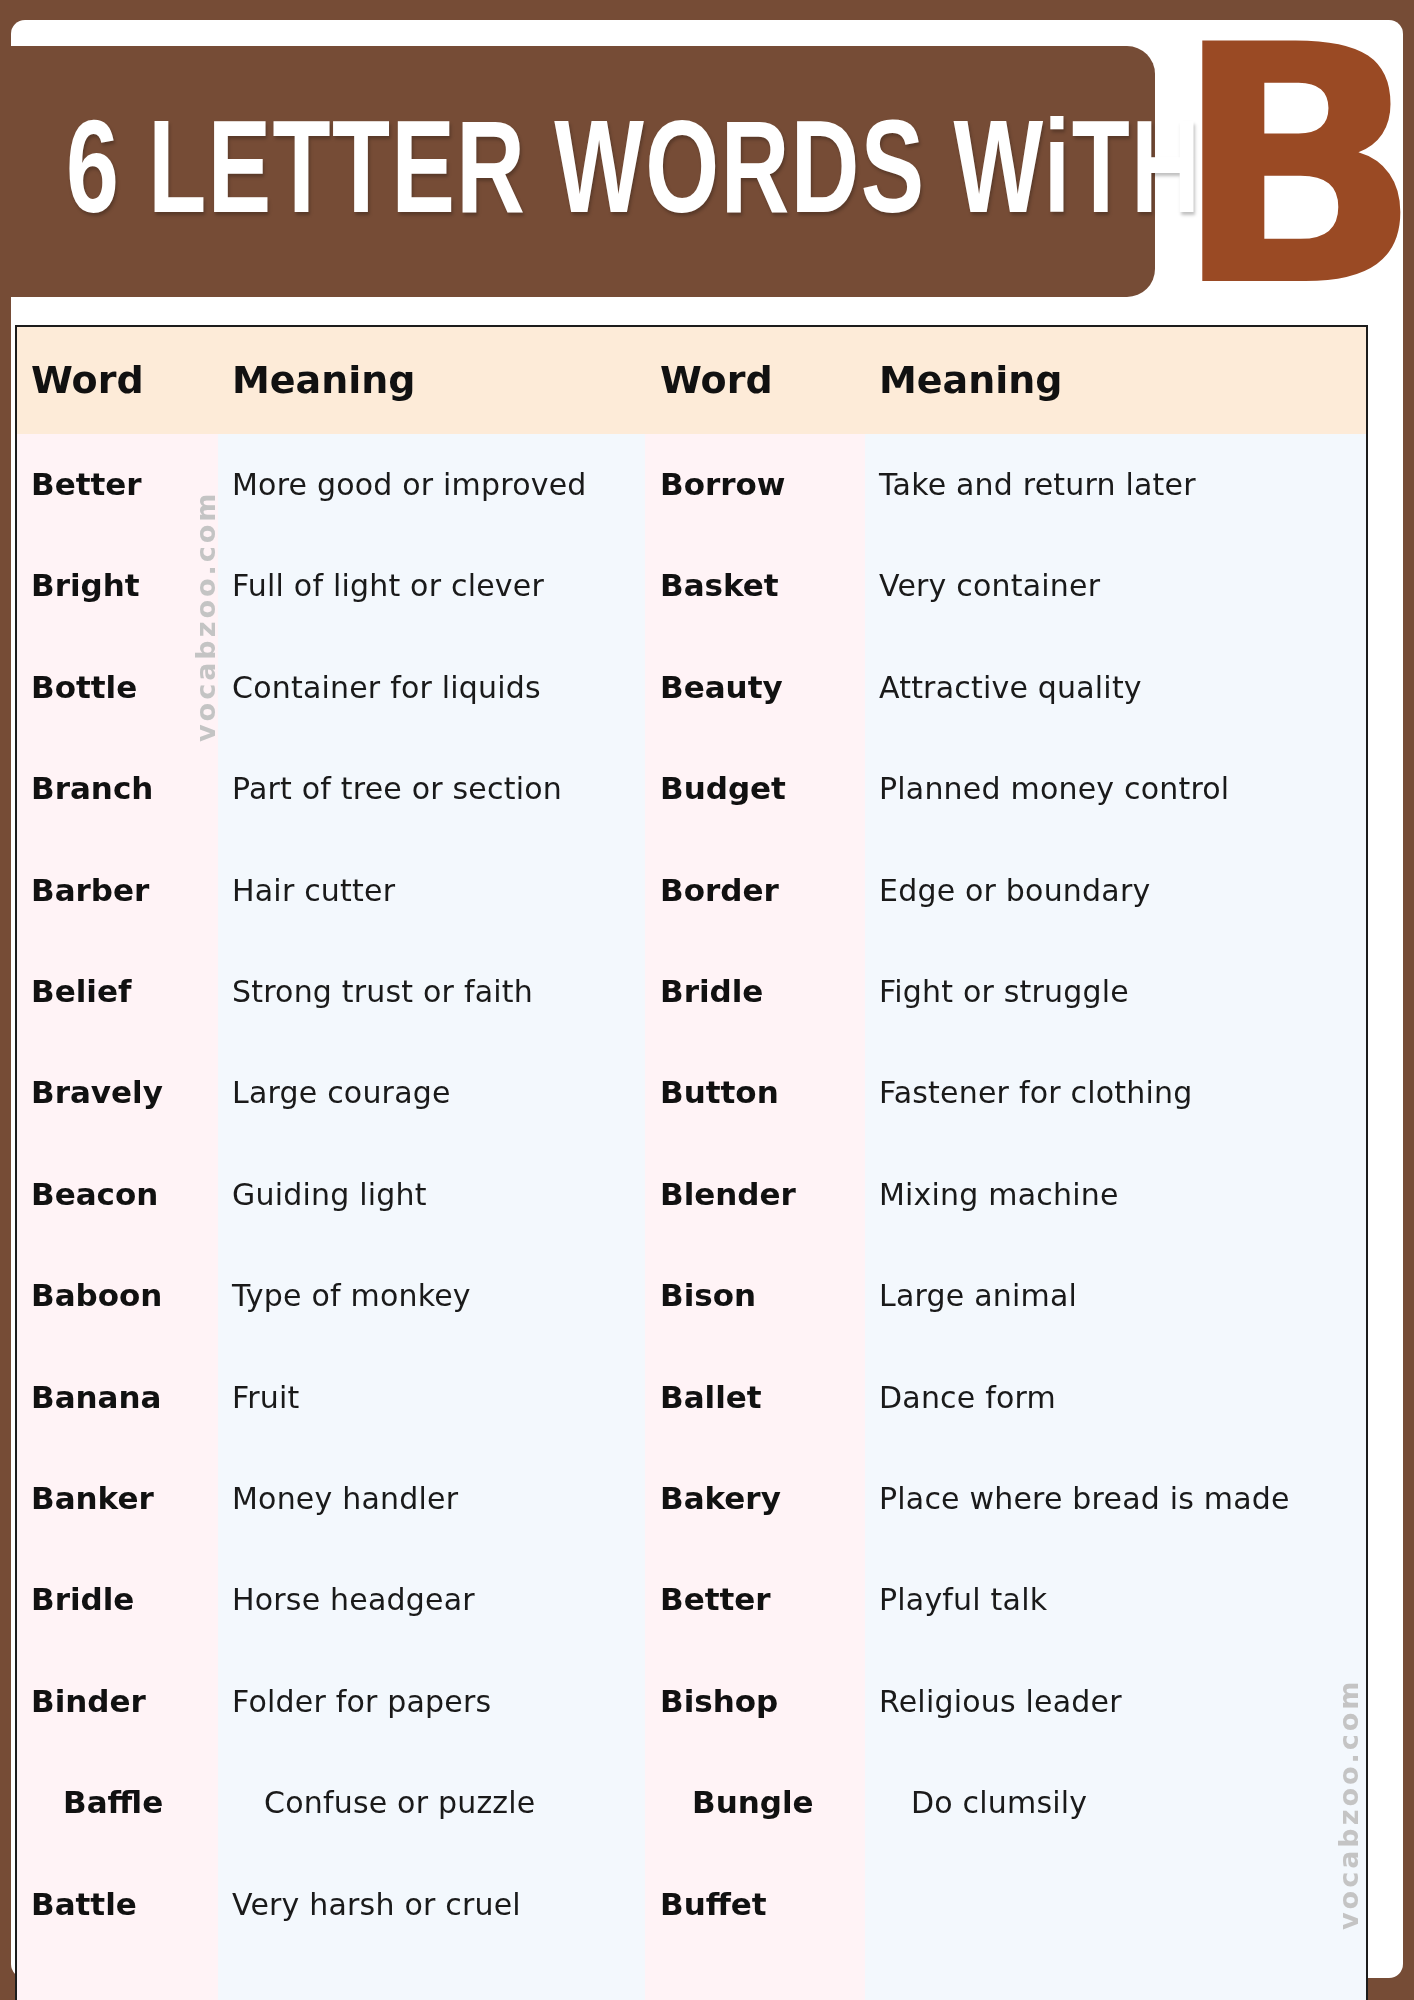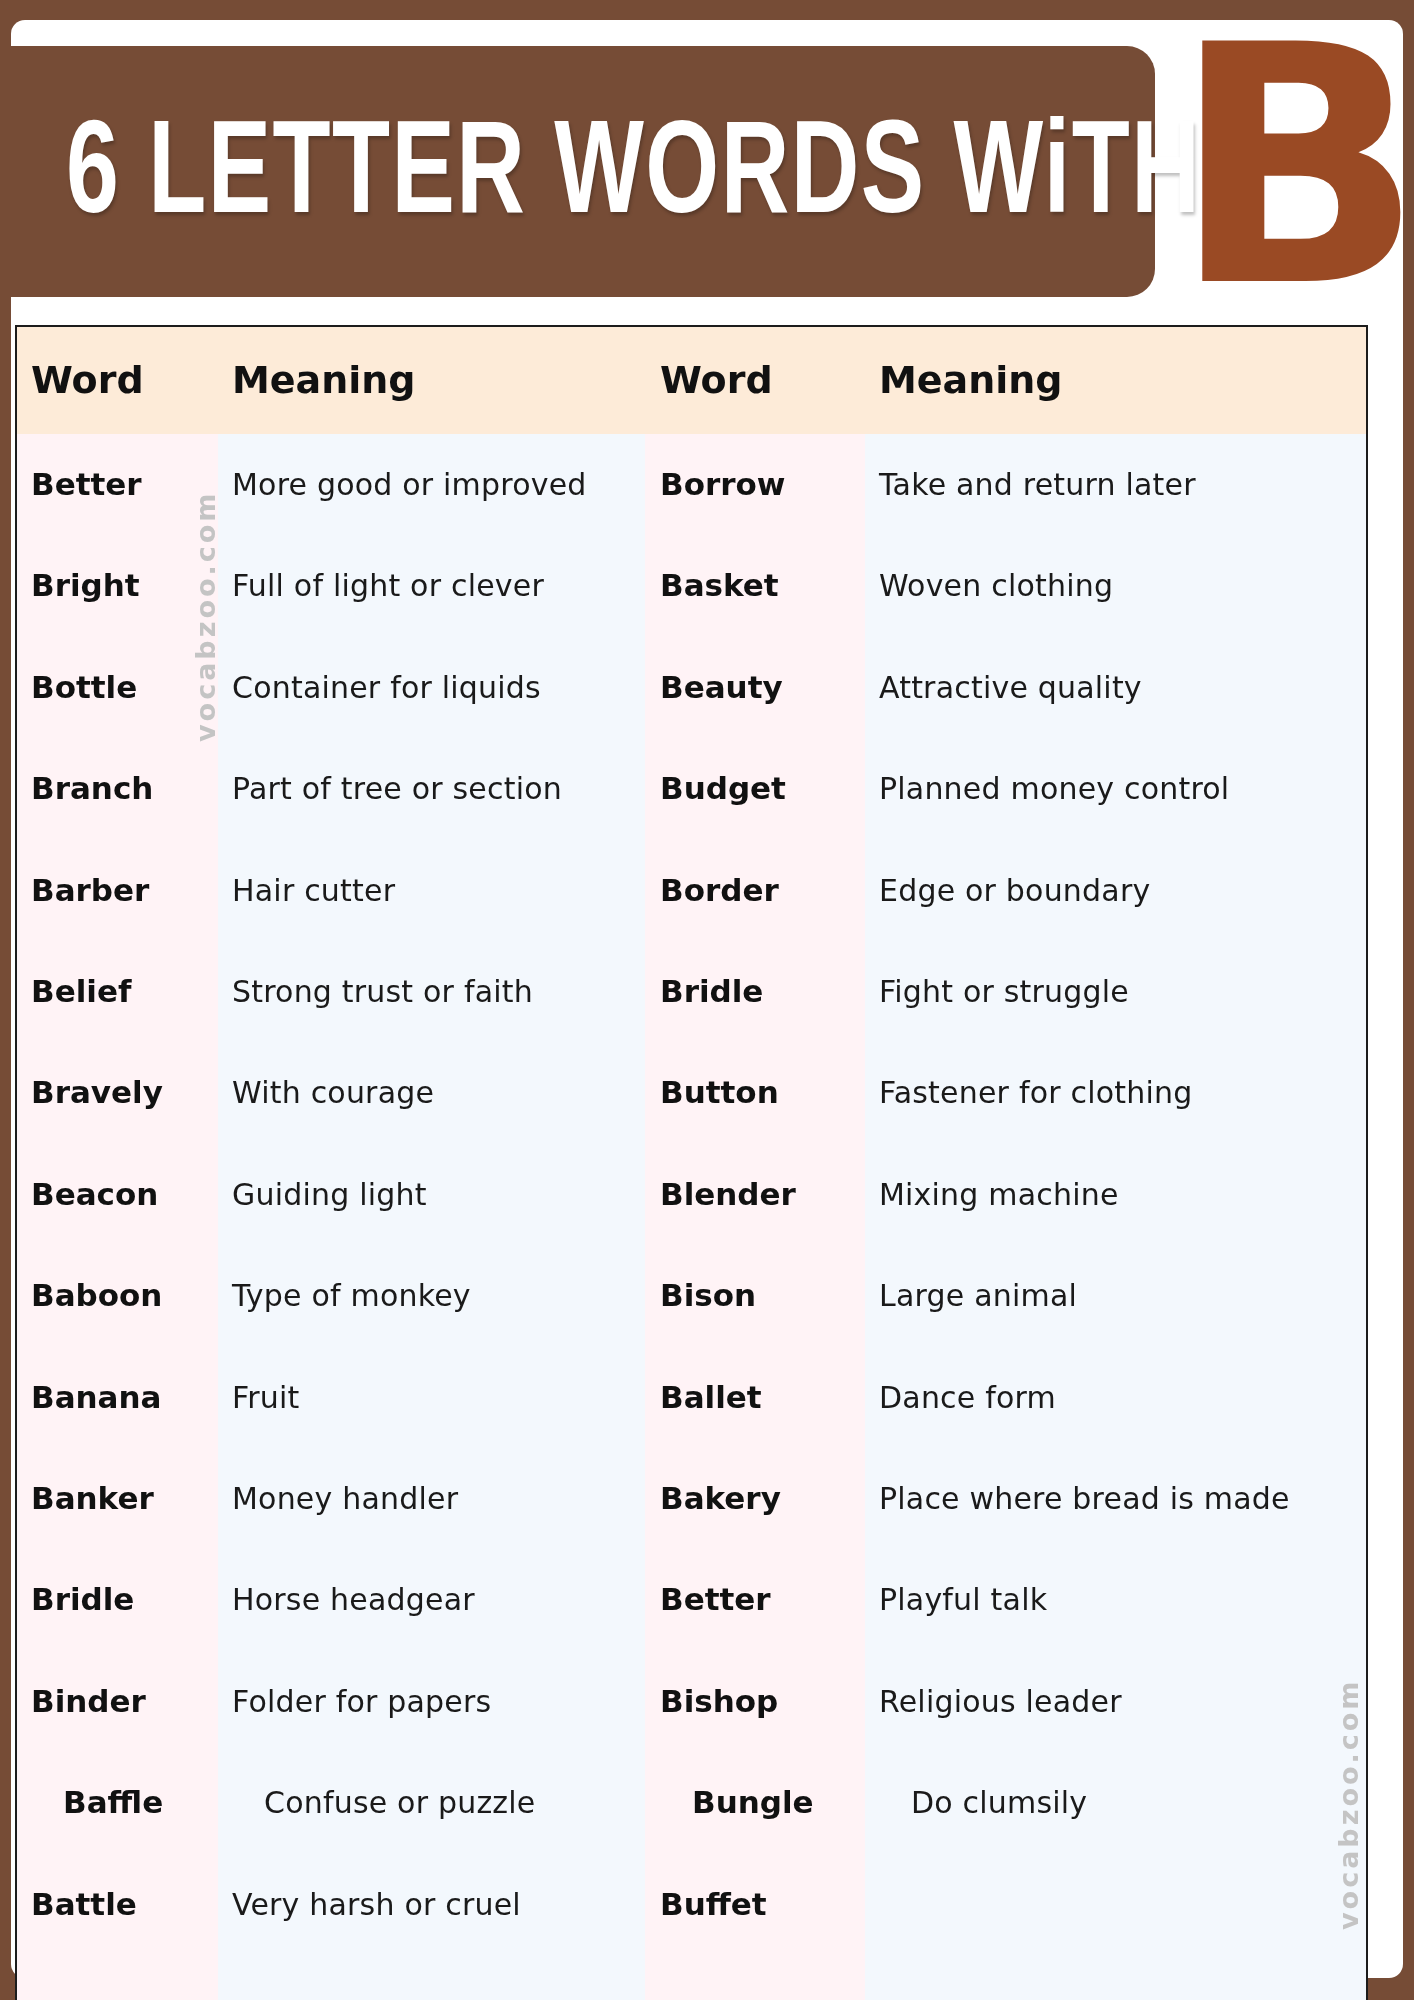--- a/index.html
+++ b/index.html
@@ -43,21 +43,21 @@
       <div class="row" style="top: 107px;">
         <div class="cell word" style="left: 14px;">Better</div>
         <div class="cell meaning" style="left: 215px;">More good or improved</div>
         <div class="cell word" style="left: 643px;">Borrow</div>
         <div class="cell meaning" style="left: 862px;">Take and return later</div>
       </div>
       <div class="row" style="top: 208.4px;">
         <div class="cell word" style="left: 14px;">Bright</div>
         <div class="cell meaning" style="left: 215px;">Full of light or clever</div>
         <div class="cell word" style="left: 643px;">Basket</div>
-        <div class="cell meaning" style="left: 862px;">Woven clothing</div>
+        <div class="cell meaning" style="left: 862px;">Very container</div>
       </div>
       <div class="row" style="top: 309.8px;">
         <div class="cell word" style="left: 14px;">Bottle</div>
         <div class="cell meaning" style="left: 215px;">Container for liquids</div>
         <div class="cell word" style="left: 643px;">Beauty</div>
         <div class="cell meaning" style="left: 862px;">Attractive quality</div>
       </div>
       <div class="row" style="top: 411.2px;">
         <div class="cell word" style="left: 14px;">Branch</div>
         <div class="cell meaning" style="left: 215px;">Part of tree or section</div>
@@ -71,21 +71,21 @@
         <div class="cell meaning" style="left: 862px;">Edge or boundary</div>
       </div>
       <div class="row" style="top: 614px;">
         <div class="cell word" style="left: 14px;">Belief</div>
         <div class="cell meaning" style="left: 215px;">Strong trust or faith</div>
         <div class="cell word" style="left: 643px;">Bridle</div>
         <div class="cell meaning" style="left: 862px;">Fight or struggle</div>
       </div>
       <div class="row" style="top: 715.4px;">
         <div class="cell word" style="left: 14px;">Bravely</div>
-        <div class="cell meaning" style="left: 215px;">With courage</div>
+        <div class="cell meaning" style="left: 215px;">Large courage</div>
         <div class="cell word" style="left: 643px;">Button</div>
         <div class="cell meaning" style="left: 862px;">Fastener for clothing</div>
       </div>
       <div class="row" style="top: 816.8px;">
         <div class="cell word" style="left: 14px;">Beacon</div>
         <div class="cell meaning" style="left: 215px;">Guiding light</div>
         <div class="cell word" style="left: 643px;">Blender</div>
         <div class="cell meaning" style="left: 862px;">Mixing machine</div>
       </div>
       <div class="row" style="top: 918.2px;">

